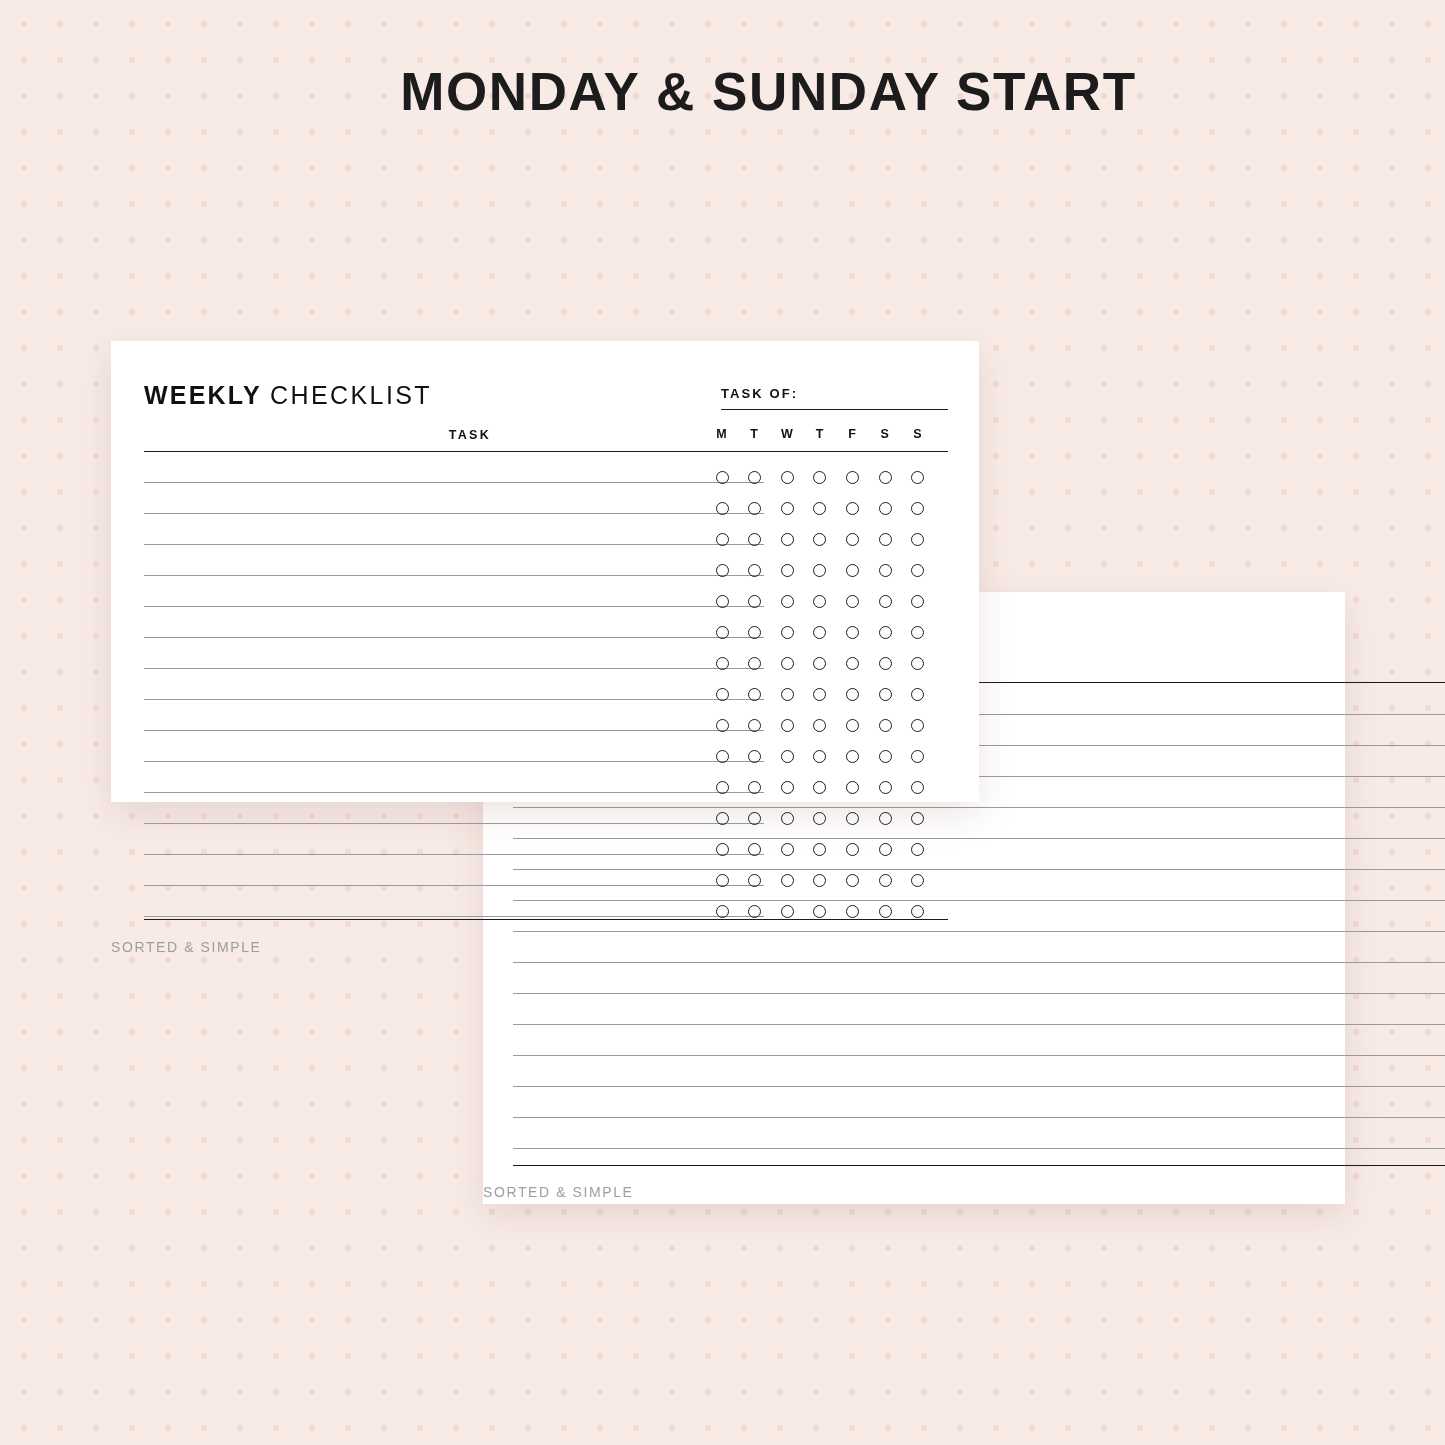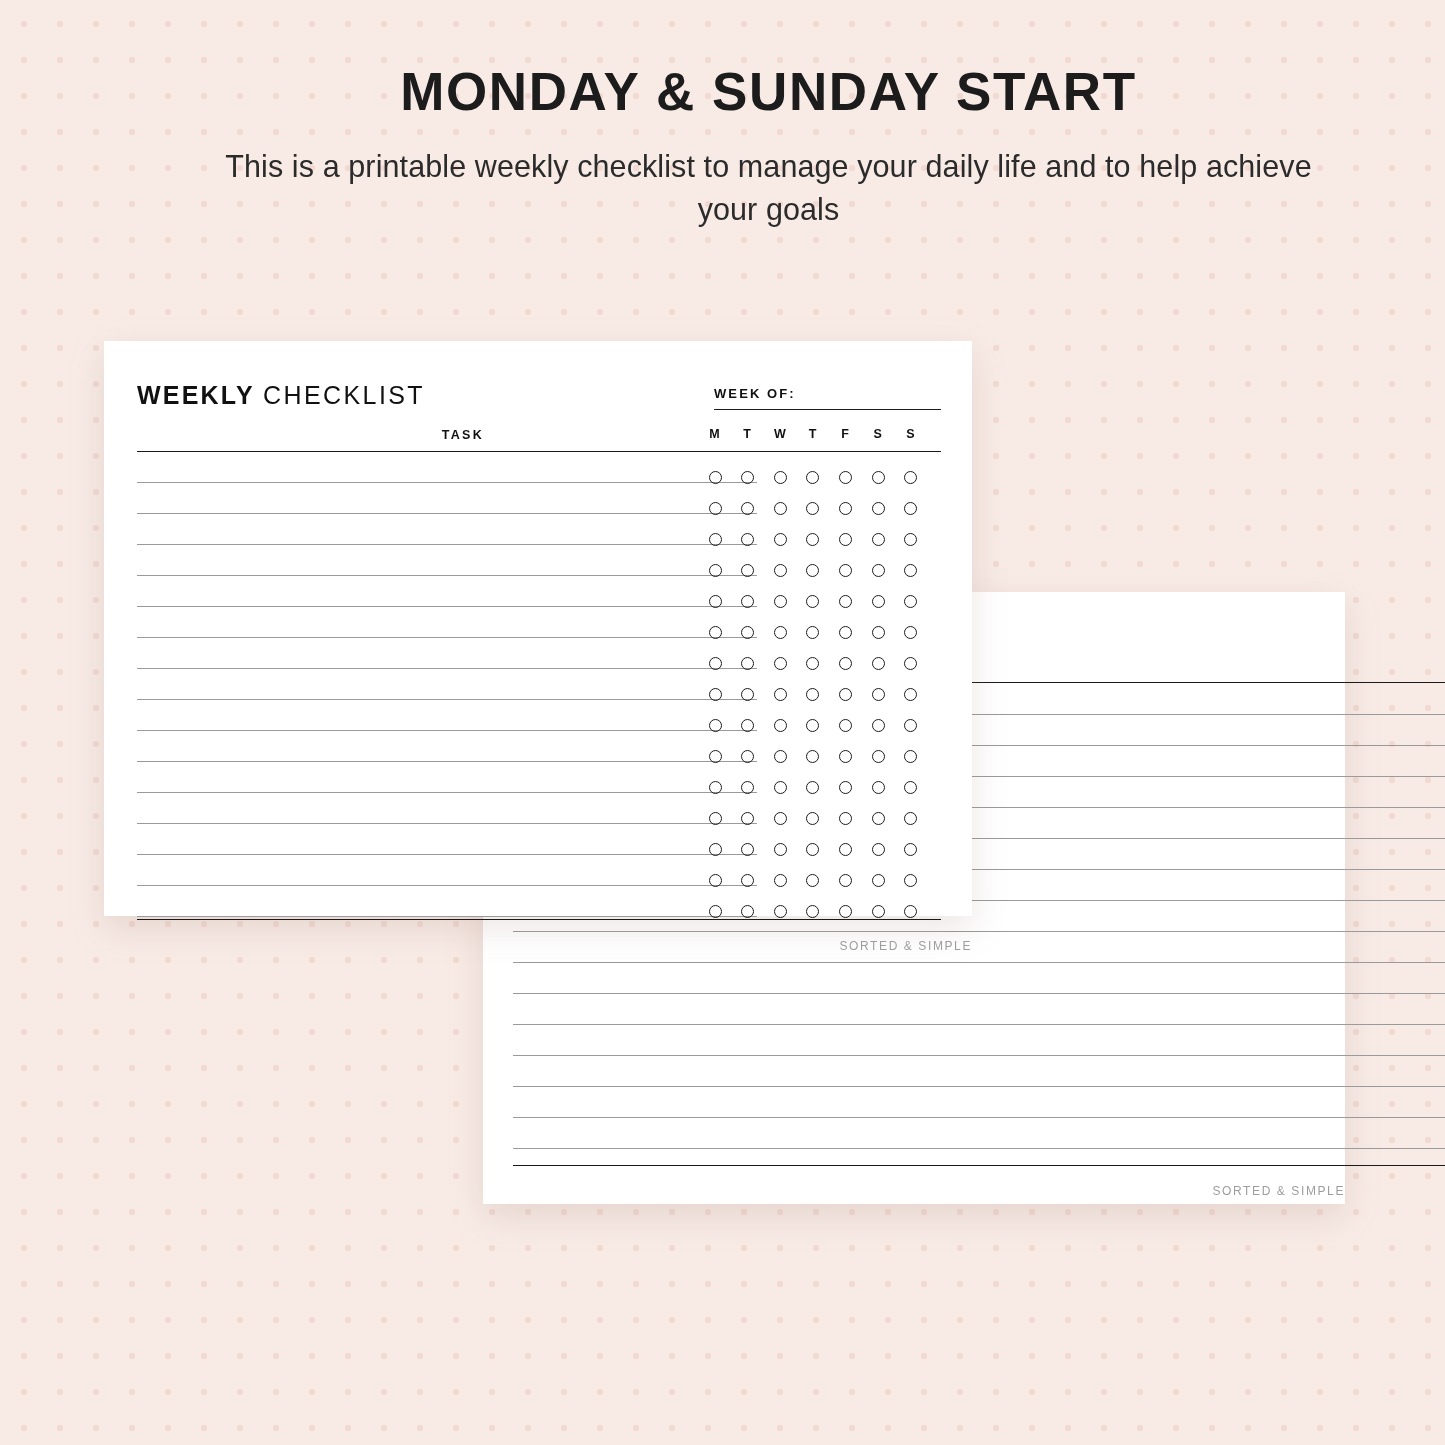--- a/index.html
+++ b/index.html
@@ -71,24 +71,24 @@
   
   .sheet-back {
     left: 483px;
     top: 592px;
     width: 862px;
     height: 612px;
     z-index: 3;
   }
   
   .sheet-front {
-    left: 104px;
+    left: 111px;
     top: 341px;
     width: 868px;
-    height: 575px;
+    height: 461px;
     z-index: 4;
     text-decoration: underline;
   }
 
   .brand {
     position: absolute;
     font-size: 25px;
     letter-spacing: 1.3px;
     color: #111;
     white-space: nowrap;
@@ -158,22 +158,22 @@
   }
   .circ-wrap {
     width: 26px;
     display: flex;
     justify-content: center;
   }
 
   .footer-brand {
     position: absolute;
     width: 100%;
-    text-align: right;
-    font-size: 12px;
+    text-align: left;
+    font-size: 14px;
     letter-spacing: 1.6px;
     color: #9d9d9d;
   }
 
   
   .site-url {
     position: absolute;
     bottom: 44px;
     left: 0;
     width: 100%;
@@ -185,21 +185,20 @@
 </style>
 </head>
 <body>
 
 <div class="bg-dots"></div>
 
 <div class="content">
 
   <div class="header">
     <h1 class="title">MONDAY &amp; SUNDAY START</h1>
-    <p class="subtitle">This is a printable weekly checklist to manage your daily life and to help achieve your goals</p>
   </div>
 
   <div class="sheet sheet-back">
 
     <div class="rule" style="left:30px; top:90px; width:1286px;"></div>
 
     <div id="back-rows">
         <div class="rule-thin" style="left: 30px; top: 122px; width: 1030px;"></div>
         <div class="rule-thin" style="left: 30px; top: 153px; width: 1030px;"></div>
         <div class="rule-thin" style="left: 30px; top: 184px; width: 1030px;"></div>
@@ -220,21 +219,21 @@
 
     <div class="rule" style="left:30px; top:573px; width:1286px;"></div>
     <div class="footer-brand" style="top:592px;">SORTED &amp; SIMPLE</div>
   </div>
 
   <div class="sheet sheet-front">
     <div class="brand" style="left:33px; top:40px;">
       <b>WEEKLY</b><span>&nbsp;</span><span class="light">CHECKLIST</span>
     </div>
 
-    <div class="weekof" style="left:610px; top:45px;">WEEK OF:</div>
+    <div class="weekof" style="left:610px; top:45px;">TASK OF:</div>
     <div class="weekof-line" style="left:610px; top:68px; width:227px;"></div>
 
     <div class="task-label" style="left:260px; top:87px; width:120px;">TASK</div>
 
     <div class="day-head" style="left:598px; top:86px; width:222px;">
       <span>M</span>
       <span>T</span>
       <span>W</span>
       <span>T</span>
       <span>F</span>

